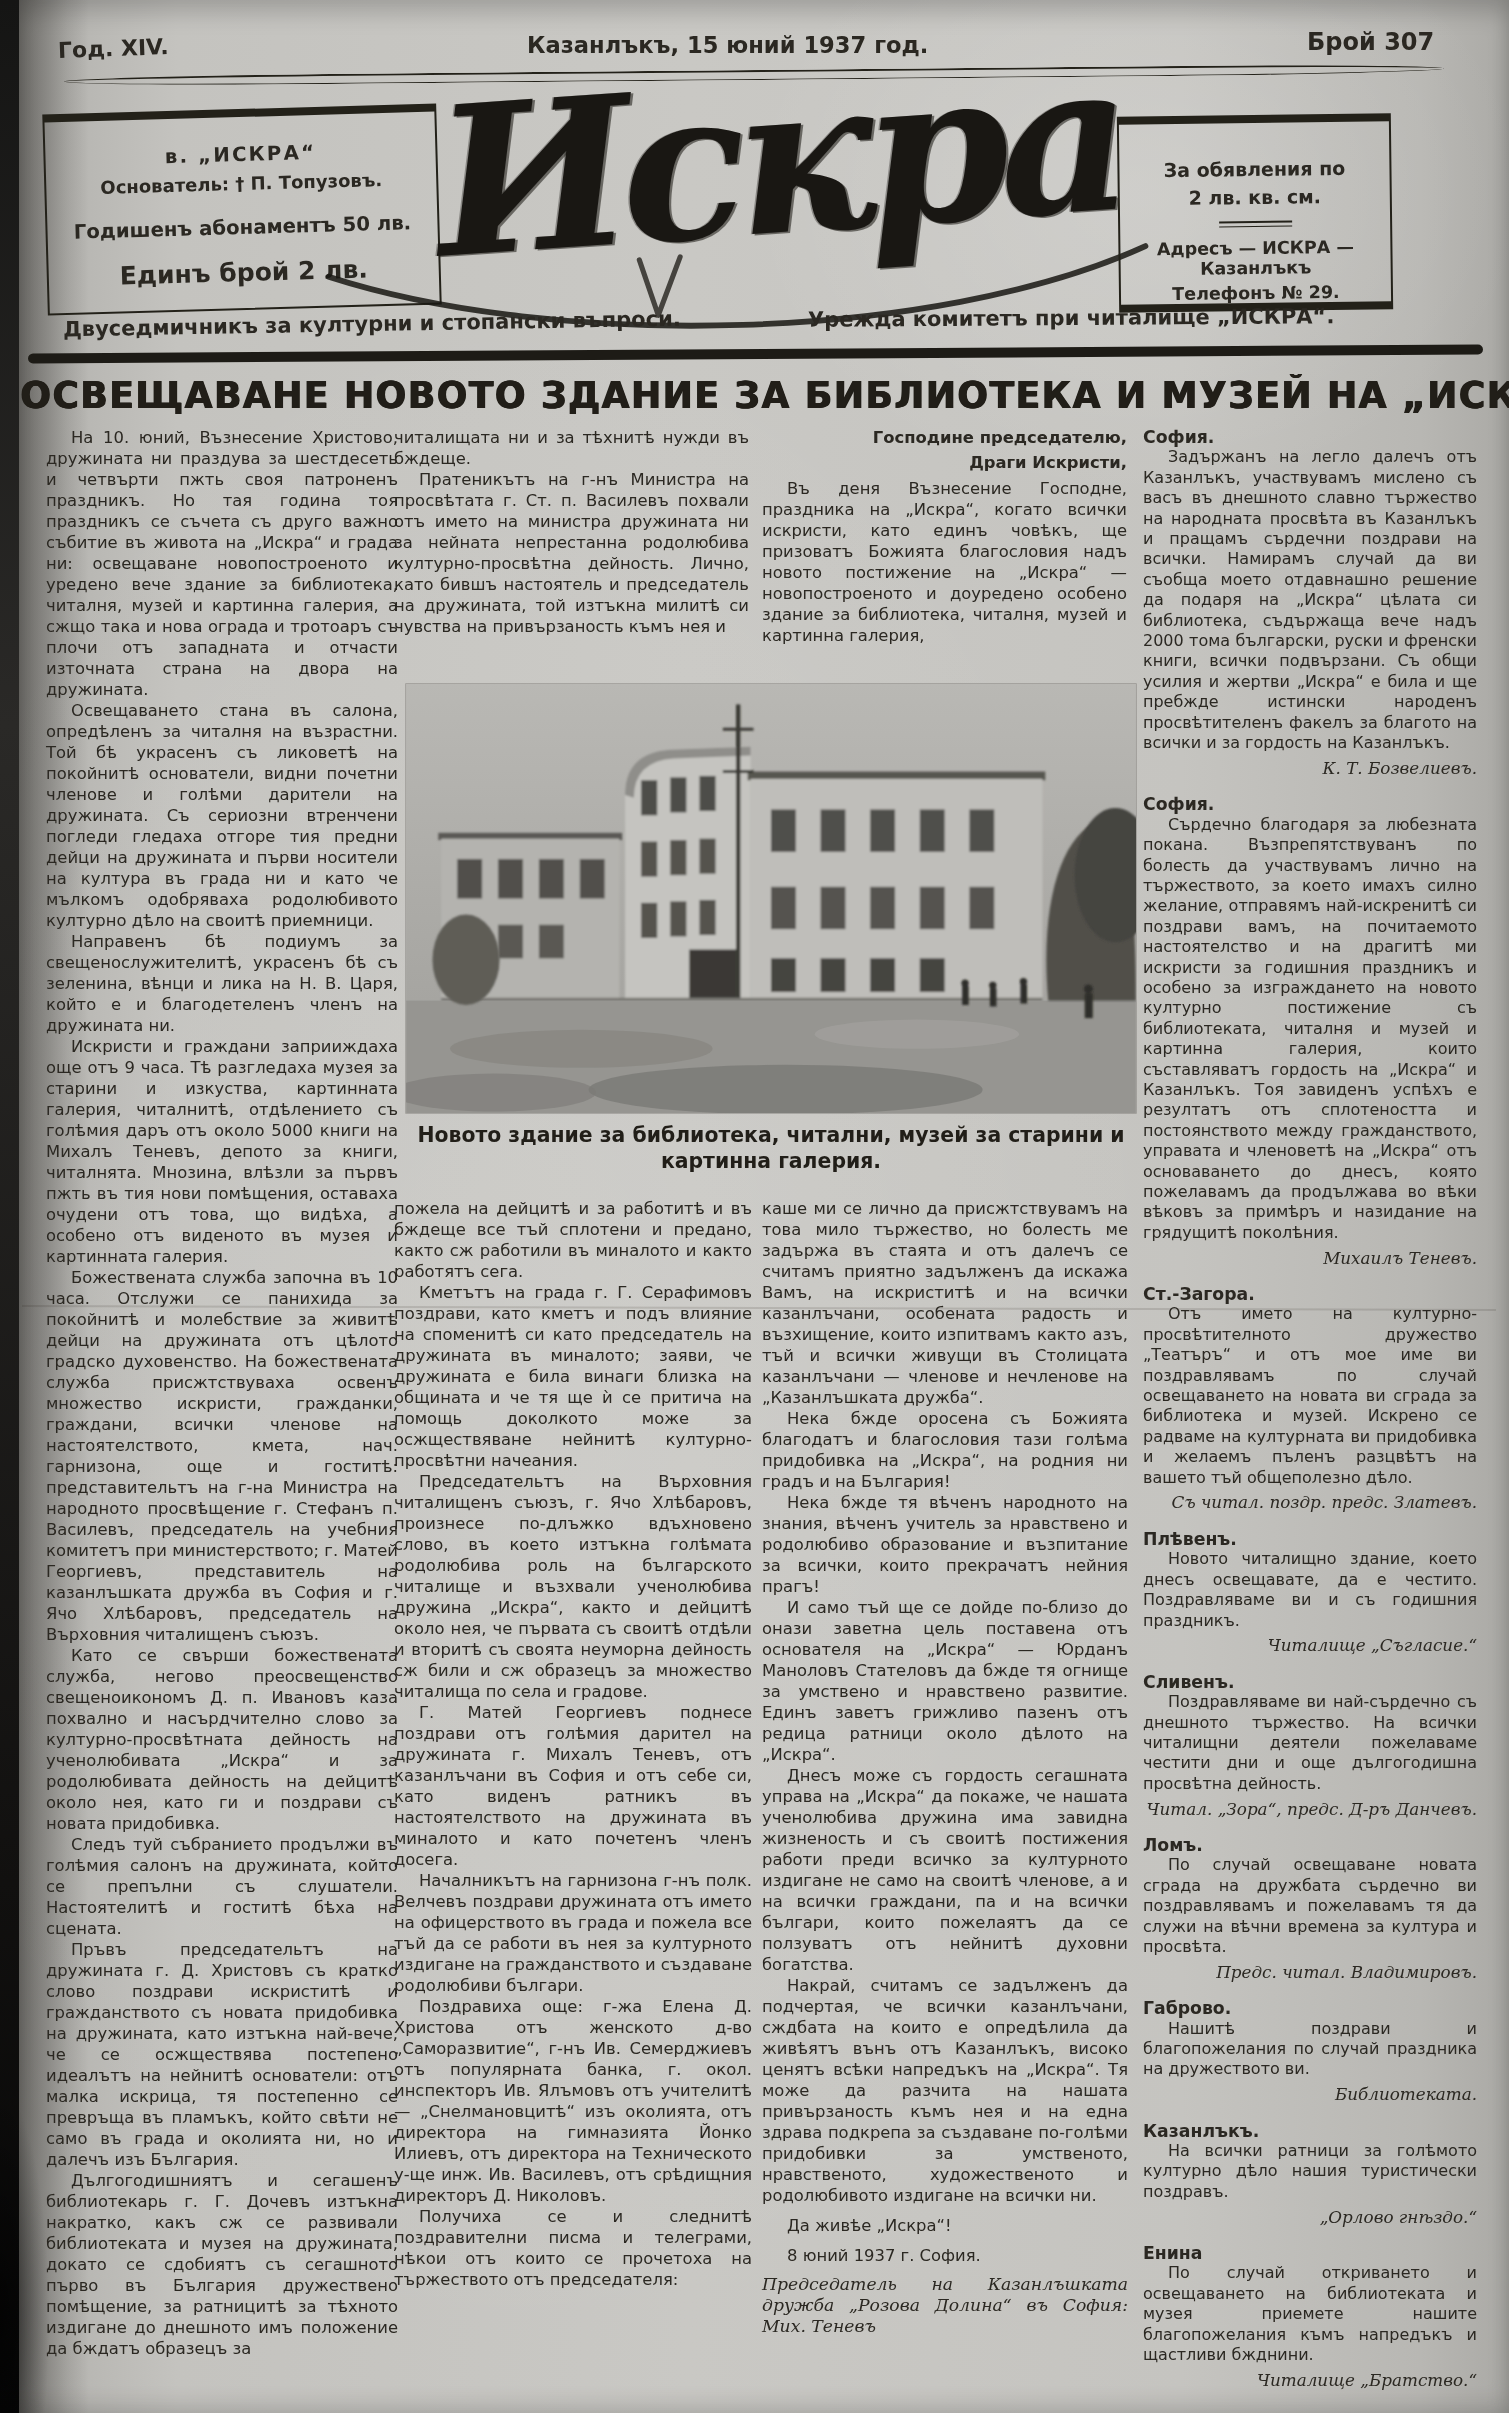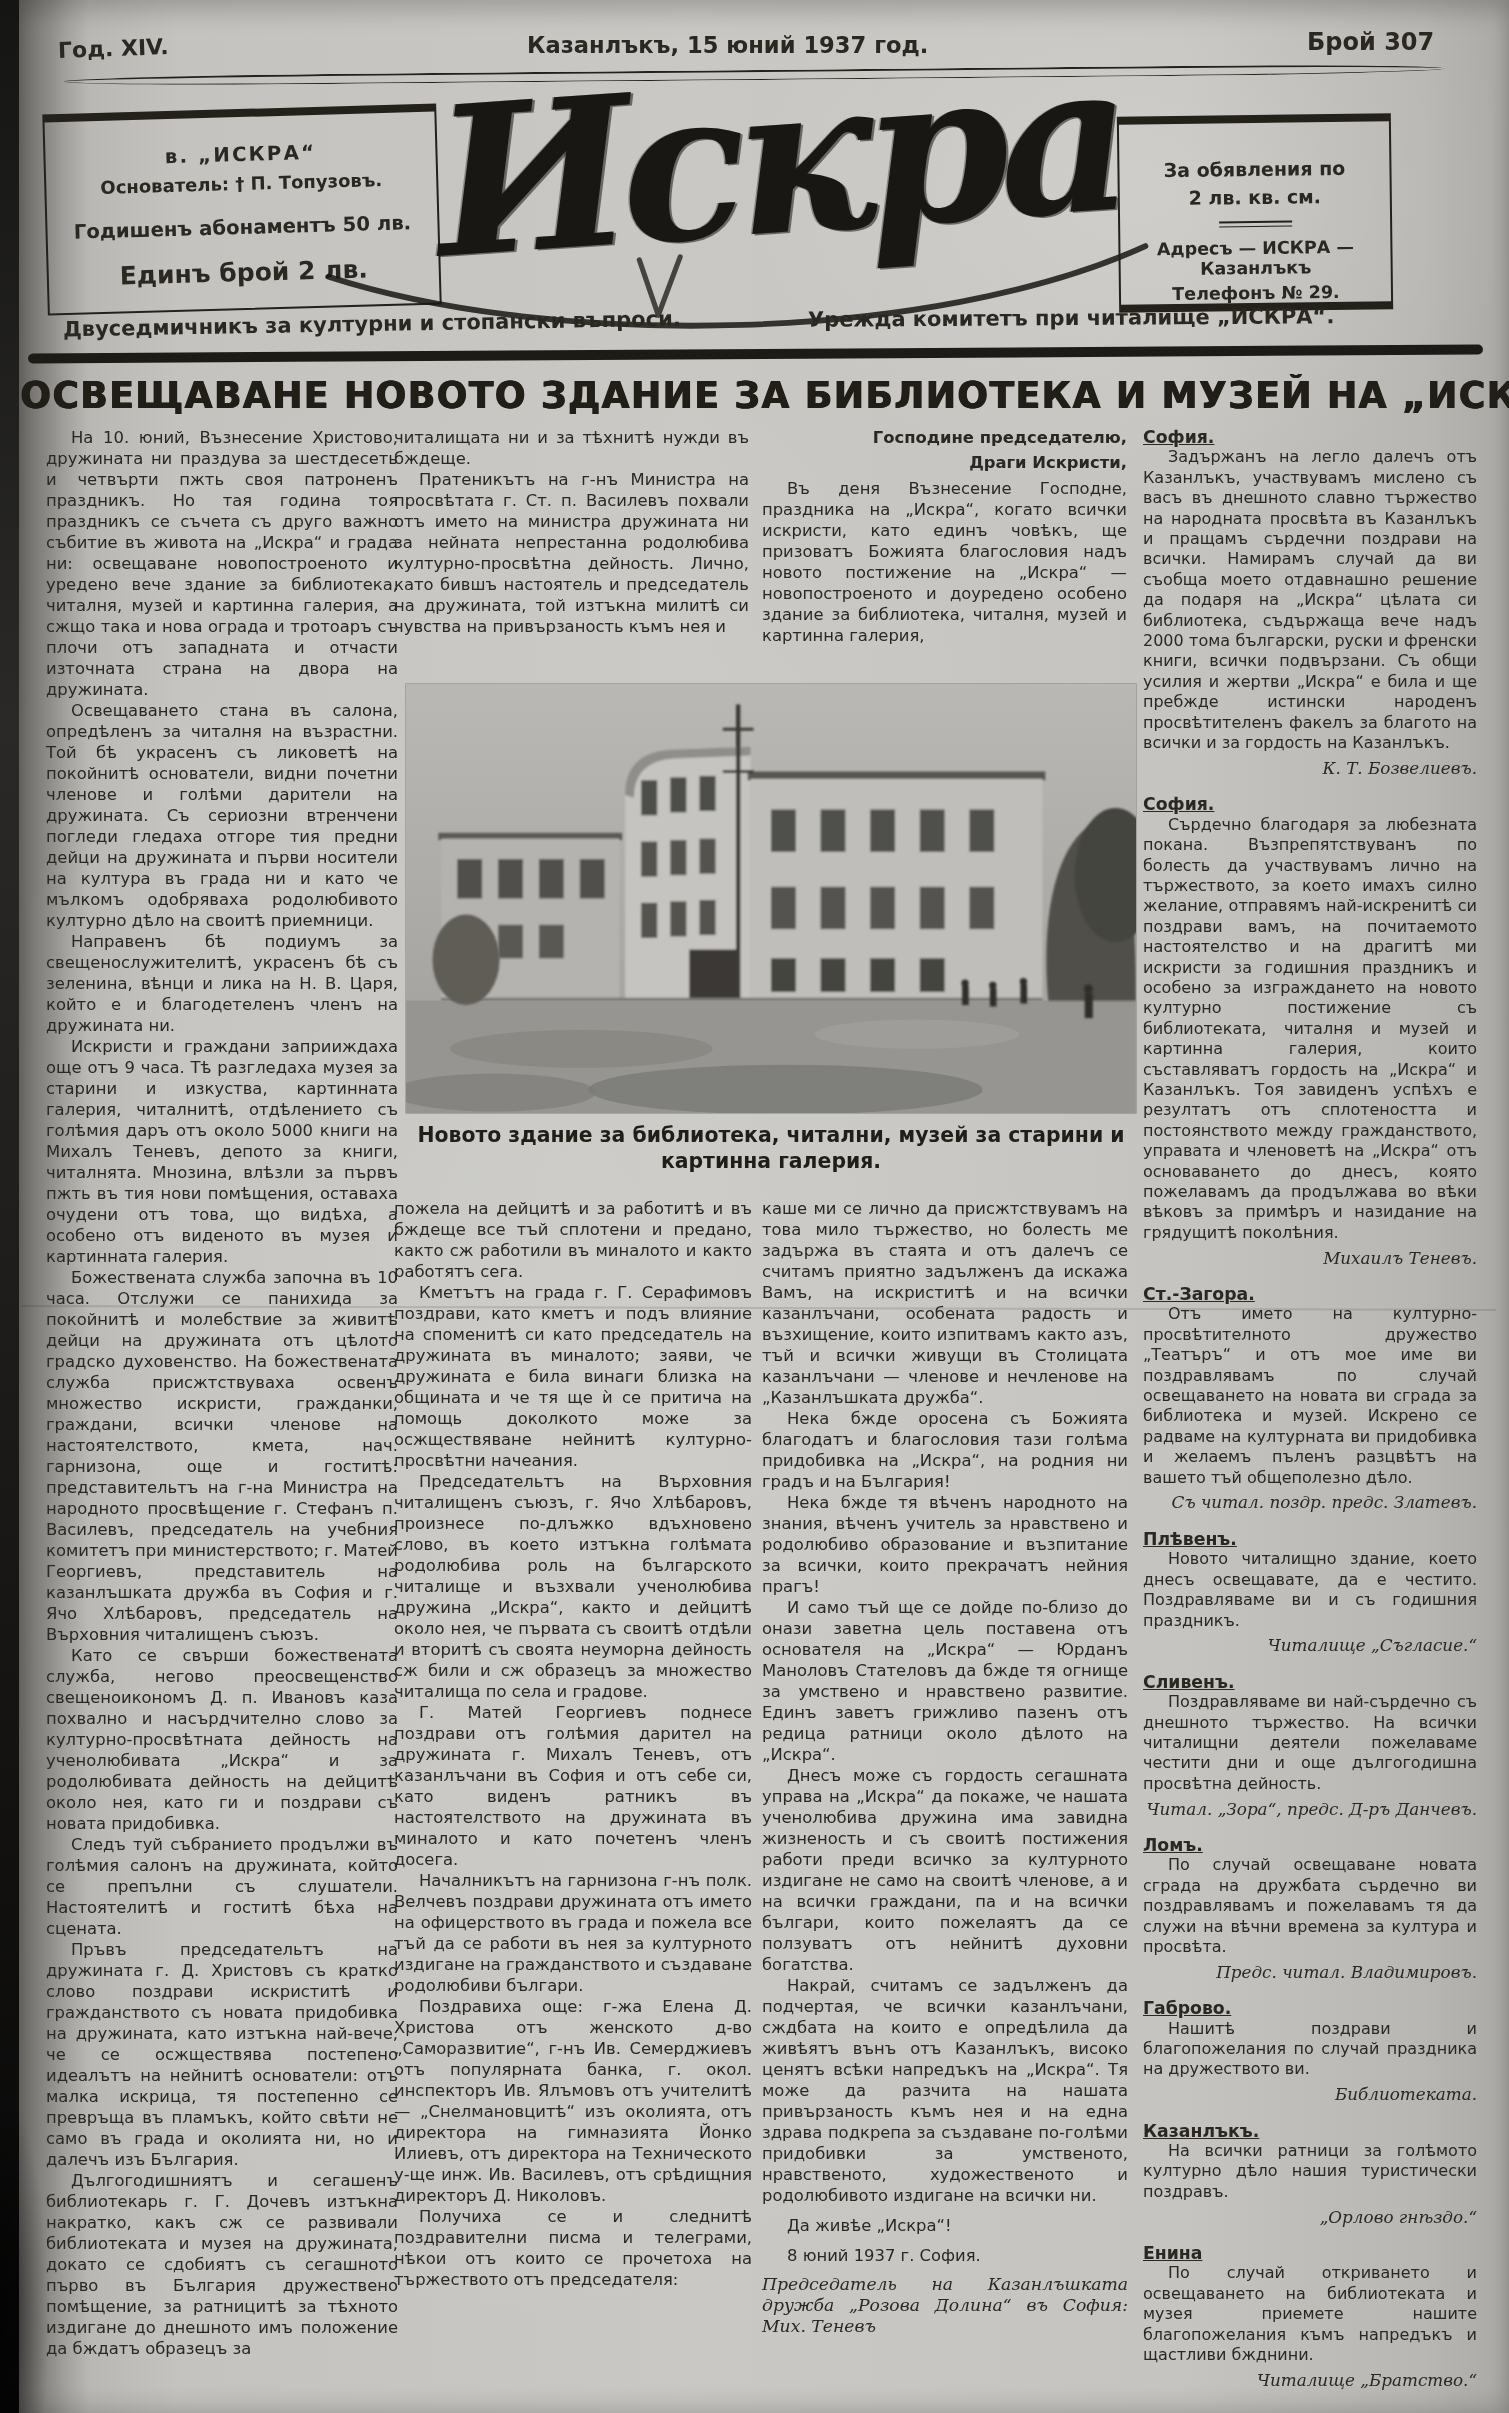--- a/index.html
+++ b/index.html
@@ -66,21 +66,21 @@
     border-radius:5.8px;transform:rotate(-.35deg);}
   .headline{left:20.4px;top:375px;width:1468px;text-align:center;
     font-size:36px;font-weight:bold;letter-spacing:1.5px;color:#211e18;
     text-shadow:0.6px 0 0 #211e18, -0.6px 0 0 #211e18;transform:scaleY(1.04);white-space:nowrap;}
 
   .col{position:absolute;text-align:justify;font-size:16.4px;line-height:21px;}
   .col p{margin:0;}
   .p-indent{text-indent:25px;}
   .p-flush{text-indent:0;}
   .p-salute{text-align:right;font-weight:bold;text-indent:0;margin-bottom:4.4px !important;}
-  .p-city{font-weight:bold;text-align:left;text-indent:0;font-size:1.08em;margin-top:16px !important;text-decoration:underline;}
+  .p-city{font-weight:bold;text-align:left;text-indent:0;font-size:1.08em;margin-top:16px !important;}
   .p-city:first-child{margin-top:0 !important;}
   .p-sig{text-align:right;font-style:italic;font-family:"DejaVu Serif", serif;margin:4.4px 0 1.5px !important;font-size:1.05em;}
   .p-sigblock{font-style:italic;font-family:"DejaVu Serif", serif;margin-top:8.8px !important;text-indent:0;font-size:1.05em;}
   .p-plain{text-align:left;text-indent:25px;margin-top:8.8px !important;}
 
   #col1{left:34px;top:427px;width:352px;margin-left:12px;}
   #col2-top{left:394px;top:427px;width:355px;}
   #col3-top{left:762px;top:427px;width:365px;}
   #col2-bottom{left:394px;top:1198px;width:358px;}
   #col3-bottom{left:762px;top:1198px;width:366px;}

